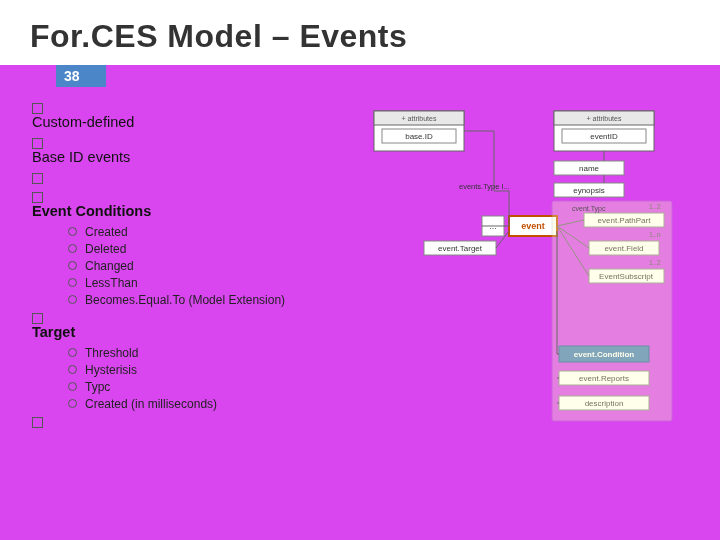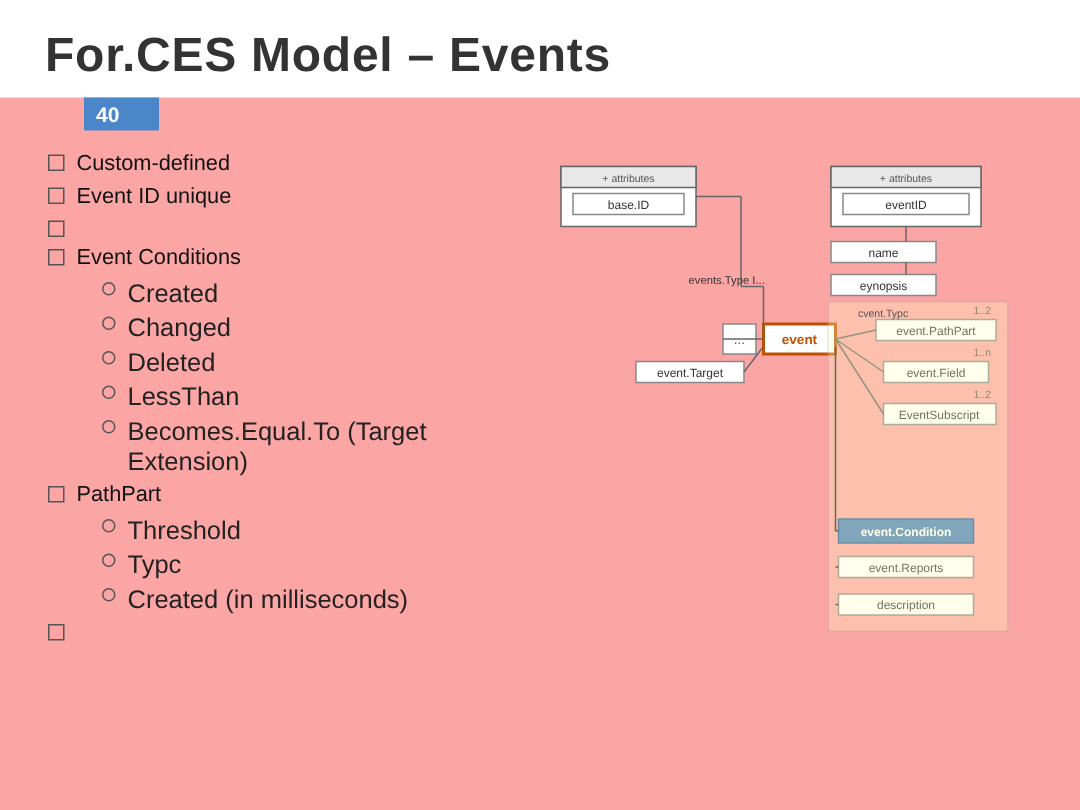--- a/index.html
+++ b/index.html
@@ -8,21 +8,21 @@
       height: 540px;
       background: #fff;
       font-family: Arial, sans-serif;
       overflow: hidden;
       position: relative;
     }
 
     .slide {
       width: 720px;
       height: 540px;
-      background: #fca5a5;
+      background: #d946ef;
       position: relative;
     }
 
     .title-bar {
       background: #fff;
       padding: 18px 30px 10px 30px;
     }
 
     .title {
       font-size: 32px;
@@ -54,51 +54,52 @@
       flex: 0 0 320px;
       font-size: 13.5px;
       color: #222;
     }
 
     .bullet-main {
       display: flex;
       align-items: flex-start;
       margin-bottom: 6px;
       padding-left: 4px;
+      flex-direction: column;
     }
 
     .bullet-main .checkbox {
       width: 11px;
       height: 11px;
       border: 1.5px solid #555;
       display: inline-block;
       margin-right: 8px;
       margin-top: 2px;
       flex-shrink: 0;
     }
 
     .bullet-main .label {
       font-size: 14.5px;
       color: #111;
     }
 
     .bullet-main .label.bold {
-      font-weight: normal;
+      font-weight: bold;
     }
 
     .sub-bullets {
       margin-left: 40px;
       margin-bottom: 4px;
     }
 
     .sub-bullet {
       display: flex;
       align-items: flex-start;
       margin-bottom: 3px;
-      font-size: 17px;
+      font-size: 12px;
       color: #222;
     }
 
     .sub-bullet .circle {
       width: 9px;
       height: 9px;
       border: 1.5px solid #555;
       border-radius: 50%;
       display: inline-block;
       margin-right: 8px;
@@ -115,78 +116,82 @@
 </head>
 <body>
 
 <div class="slide">
 
   <div class="title-bar">
     <div class="title">For.CES Model – Events</div>
   </div>
 
   <div style="margin-left:28px; margin-bottom:8px;">
-    <span class="slide-number-bar">40</span>
+    <span class="slide-number-bar">38</span>
   </div>
 
   <div class="content-area">
 
     <div class="left-panel">
 
       <div class="bullet-main">
         <span class="checkbox"></span>
         <span class="label">Custom-defined</span>
       </div>
 
       <div class="bullet-main">
         <span class="checkbox"></span>
-        <span class="label">Event ID unique</span>
+        <span class="label">Base ID events</span>
       </div>
 
       <div class="bullet-main">
         <span class="checkbox"></span>
       </div>
 
       <div class="bullet-main">
         <span class="checkbox"></span>
         <span class="label bold">Event Conditions</span>
       </div>
 
       <div class="sub-bullets">
         <div class="sub-bullet">
           <span class="circle"></span>
           <span>Created</span>
         </div>
         <div class="sub-bullet">
           <span class="circle"></span>
+          <span>Deleted</span>
+        </div>
+        <div class="sub-bullet">
+          <span class="circle"></span>
           <span>Changed</span>
         </div>
         <div class="sub-bullet">
           <span class="circle"></span>
-          <span>Deleted</span>
-        </div>
-        <div class="sub-bullet">
-          <span class="circle"></span>
           <span>LessThan</span>
         </div>
         <div class="sub-bullet">
           <span class="circle"></span>
-          <span>Becomes.Equal.To (Target Extension)</span>
-        </div>
-      </div>
-
-      <div class="bullet-main">
-        <span class="checkbox"></span>
-        <span class="label bold">PathPart</span>
+          <span>Becomes.Equal.To (Model Extension)</span>
+        </div>
+      </div>
+
+      <div class="bullet-main">
+        <span class="checkbox"></span>
+        <span class="label bold">Target</span>
       </div>
 
       <div class="sub-bullets">
         <div class="sub-bullet">
           <span class="circle"></span>
           <span>Threshold</span>
+        </div>
+        <div class="sub-bullet">
+          <span class="circle"></span>
+          <span>Hysterisis</span>
         </div>
         <div class="sub-bullet">
           <span class="circle"></span>
           <span>Typc</span>
         </div>
         <div class="sub-bullet">
           <span class="circle"></span>
           <span>Created (in milliseconds)</span>
         </div>
       </div>

